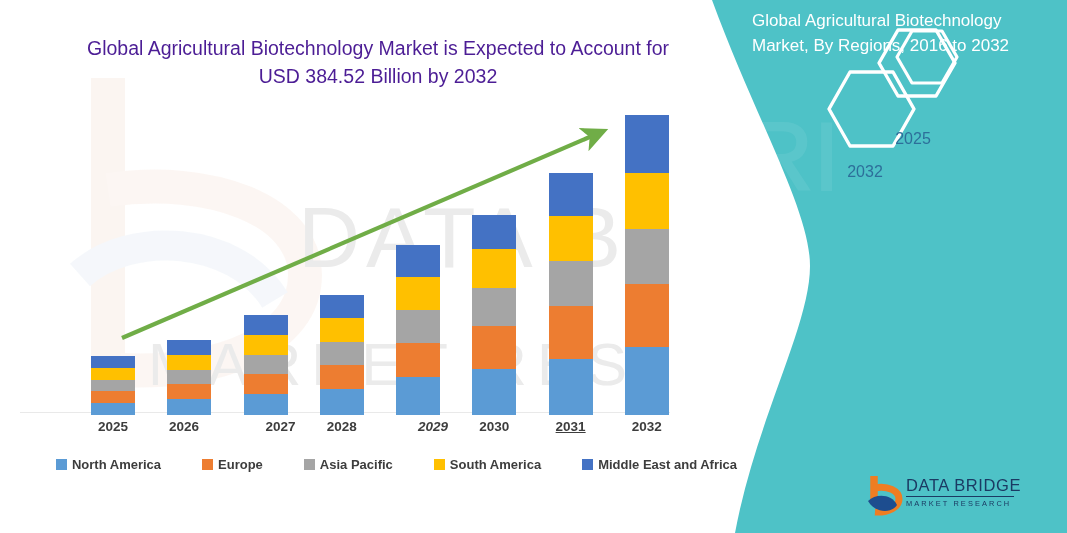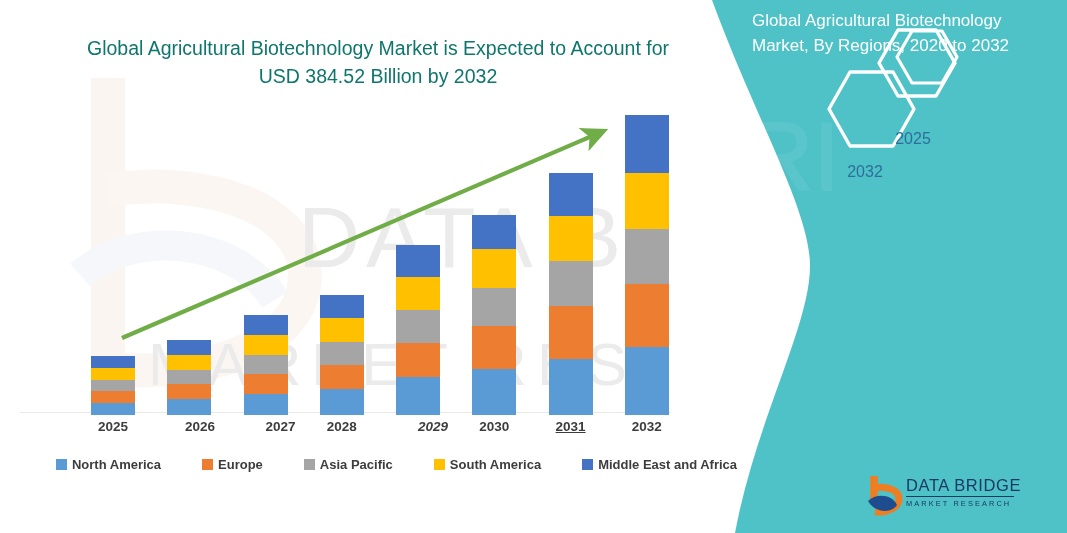--- a/index.html
+++ b/index.html
@@ -23,21 +23,21 @@
   }
   .wm-1{left:298px;top:188px;font-size:86px;}
   .wm-2{left:148px;top:330px;font-size:60px;letter-spacing:10px;}
 
   
   .teal-panel{position:absolute;left:660px;top:0;width:407px;height:533px;}
 
   
   .main-title{
     position:absolute;left:68px;top:34px;width:620px;
-    text-align:center;color:#0f766e;font-size:19.5px;line-height:28px;
+    text-align:center;color:#4c1d95;font-size:19.5px;line-height:28px;
     font-weight:400;
   }
 
   
   .panel-title{
     position:absolute;left:752px;top:8px;width:300px;
     color:#ffffff;font-size:17px;line-height:25px;font-weight:400;
   }
   .dbmr-name{
     position:absolute;left:770px;top:242px;width:280px;text-align:center;
@@ -113,21 +113,21 @@
 
       <polygon points="238,30 276,30 295,63 276,96 238,96 219,63"></polygon>
 
       <polygon points="190,72 233,72 254,109 233,146 190,146 169,109"></polygon>
     </g>
   </svg>
 
   <div class="hex-label" style="left:877px;top:130px;width:72px;">2025</div>
   <div class="hex-label" style="left:829px;top:163px;width:72px;">2032</div>
 
-  <div class="panel-title">Global Agricultural Biotechnology Market, By Regions, 2020 to 2032</div>
+  <div class="panel-title">Global Agricultural Biotechnology Market, By Regions, 2016 to 2032</div>
 
 
   <div class="main-title">Global Agricultural Biotechnology Market is Expected to Account for USD 384.52 Billion by 2032</div>
 
   <div class="axis-line"></div>
 
   <div class="chart">
     <svg style="position:absolute;left:0;top:0;width:610px;height:305px;overflow:visible" viewBox="0 0 610 305">
       <defs>
         <marker id="ah" markerWidth="7" markerHeight="7" refX="2.2" refY="3.2" orient="auto" markerUnits="strokeWidth">
@@ -191,21 +191,21 @@
           <span class="seg" style="background: rgb(255, 192, 0); height: 55.3667px;"></span>
           <span class="seg" style="background: rgb(165, 165, 165); height: 55.3667px;"></span>
           <span class="seg" style="background: rgb(237, 125, 49); height: 62.4133px;"></span>
           <span class="seg" style="background: rgb(91, 155, 213); height: 68.4533px;"></span>
         </div>
       </div>
   </div>
 
   <div class="xlabels">
       <div class="xlab" style="left: 8.125px;">2025</div>
-      <div class="xlab" style="left: 95px; text-align: center;">2026</div>
+      <div class="xlab" style="left: 79px; text-align: center;">2026</div>
       <div class="xlab" style="left: 160.625px; text-align: right;">2027</div>
       <div class="xlab" style="left: 236.875px;">2028</div>
       <div class="xlab" style="left: 328px; font-style: italic;">2029</div>
       <div class="xlab" style="left: 389.375px;">2030</div>
       <div class="xlab" style="left: 465.625px; text-decoration: underline;">2031</div>
       <div class="xlab" style="left: 541.875px;">2032</div>
     </div>
 
   <div class="legend">
       <div class="lg-item">

